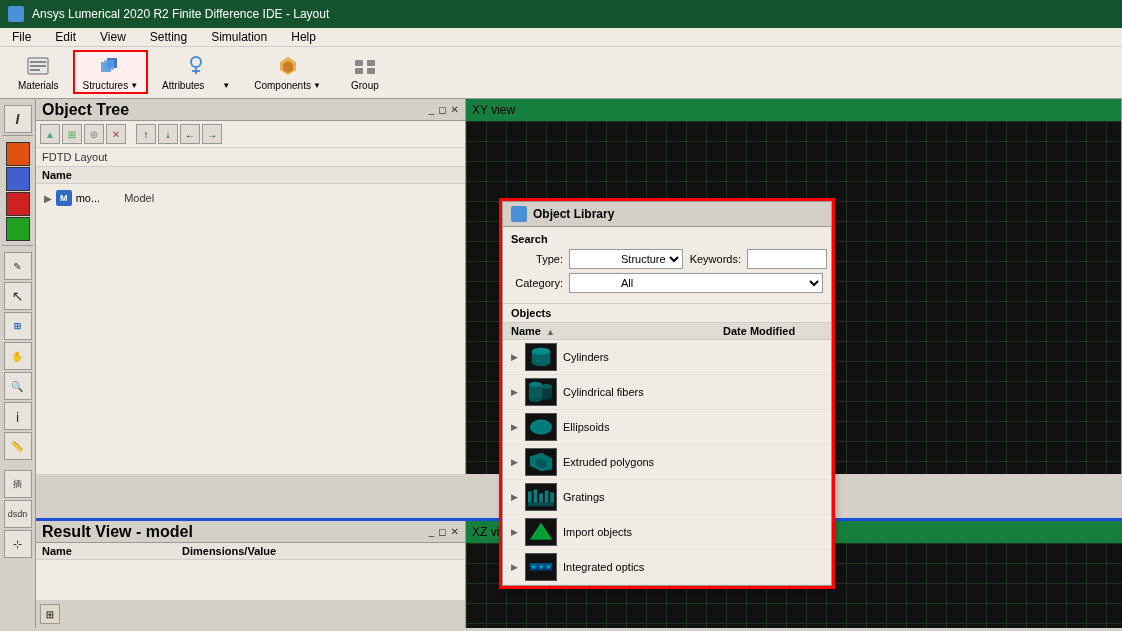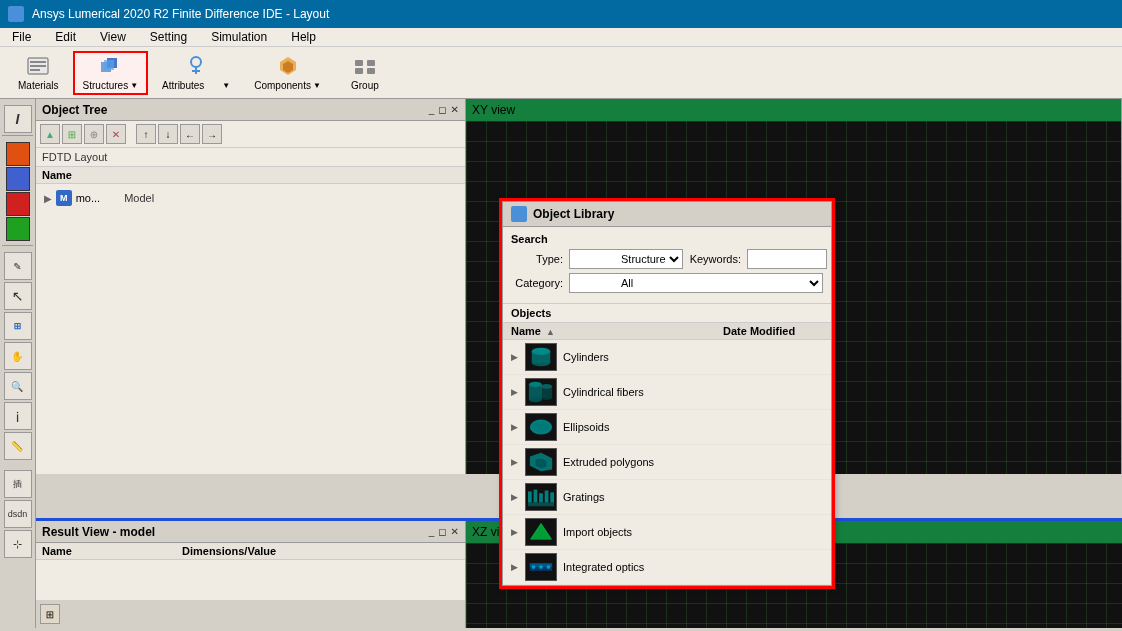--- a/index.html
+++ b/index.html
@@ -1,28 +1,28 @@
 <!DOCTYPE html>
 <html><head>
   <meta charset="utf-8">
   <style>
     * { margin: 0; padding: 0; box-sizing: border-box; }
     body { font-family: 'Segoe UI', Arial, sans-serif; font-size: 12px; background: #d4d0c8; width: 1122px; height: 631px; overflow: hidden; }
 
     
-    .title-bar { background: #0369a1; color: white; padding: 4px 8px; font-size: 12px; display: flex; align-items: center; gap: 8px; height: 28px; }
+    .title-bar { background: #14532d; color: white; padding: 4px 8px; font-size: 12px; display: flex; align-items: center; gap: 8px; height: 28px; }
     .title-bar-icon { width: 16px; height: 16px; background: #4a90d9; border-radius: 2px; display: inline-block; }
     .title-text { font-size: 12px; }
 
     
     .menu-bar { background: #f0ece4; padding: 2px 8px; display: flex; gap: 16px; height: 19px; align-items: center; border-bottom: 1px solid #ccc; }
     .menu-item { font-size: 12px; cursor: pointer; padding: 1px 4px; }
 
     
-    .toolbar { background: #f0ece4; padding: 4px 8px; display: flex; align-items: center; gap: 4px; height: 52px; border-bottom: 1px solid #999; }
+    .toolbar { background: #f0ece4; padding: 4px 8px; display: flex; align-items: flex-end; gap: 4px; height: 52px; border-bottom: 1px solid #999; }
     .toolbar-btn { display: flex; flex-direction: column; align-items: center; justify-content: center; padding: 3px 8px; cursor: pointer; border: 2px solid transparent; font-size: 10px; gap: 2px; min-width: 60px; height: 44px; background: #f0ece4; }
     .toolbar-btn.highlighted { border: 2px solid red; background: #fff0f0; }
     .toolbar-icon { width: 24px; height: 24px; display: flex; align-items: center; justify-content: center; }
 
     
     .main-layout { display: flex; height: calc(631px - 28px - 22px - 52px); }
 
     
     .left-sidebar { width: 36px; background: #d4d0c8; border-right: 1px solid #999; display: flex; flex-direction: column; align-items: center; padding: 4px 2px; gap: 2px; }
     .sidebar-btn { width: 28px; height: 28px; background: #e8e4dc; border: 1px solid #999; display: flex; align-items: center; justify-content: center; cursor: pointer; font-size: 10px; color: #333; }
@@ -30,21 +30,21 @@
 
     
     .content-area { flex: 1; display: flex; flex-direction: column; }
 
     
     .panels-row { display: flex; flex: 1; }
 
     
     .object-tree-panel { width: 430px; background: #f0ece4; border-right: 1px solid #999; display: flex; flex-direction: column; }
     .panel-header { background: #d4d0c8; padding: 3px 6px; display: flex; align-items: center; justify-content: space-between; border-bottom: 1px solid #999; height: 22px; }
-    .panel-title { font-size: 12px; font-weight: bold; }
+    .panel-title { font-size: 16px; font-weight: bold; }
     .panel-controls { display: flex; gap: 4px; }
     .panel-ctrl-btn { font-size: 10px; cursor: pointer; color: #333; }
 
     .tree-toolbar { background: #f0ece4; padding: 3px 4px; display: flex; align-items: center; gap: 2px; border-bottom: 1px solid #ccc; }
     .tree-btn { width: 20px; height: 20px; display: flex; align-items: center; justify-content: center; cursor: pointer; background: #e0dcd4; border: 1px solid #999; font-size: 10px; }
 
     .tree-breadcrumb { padding: 3px 6px; font-size: 11px; color: #333; border-bottom: 1px solid #ccc; }
 
     .tree-headers { display: flex; padding: 2px 6px; background: #e8e4dc; border-bottom: 1px solid #ccc; }
     .tree-col { font-size: 11px; font-weight: bold; }

